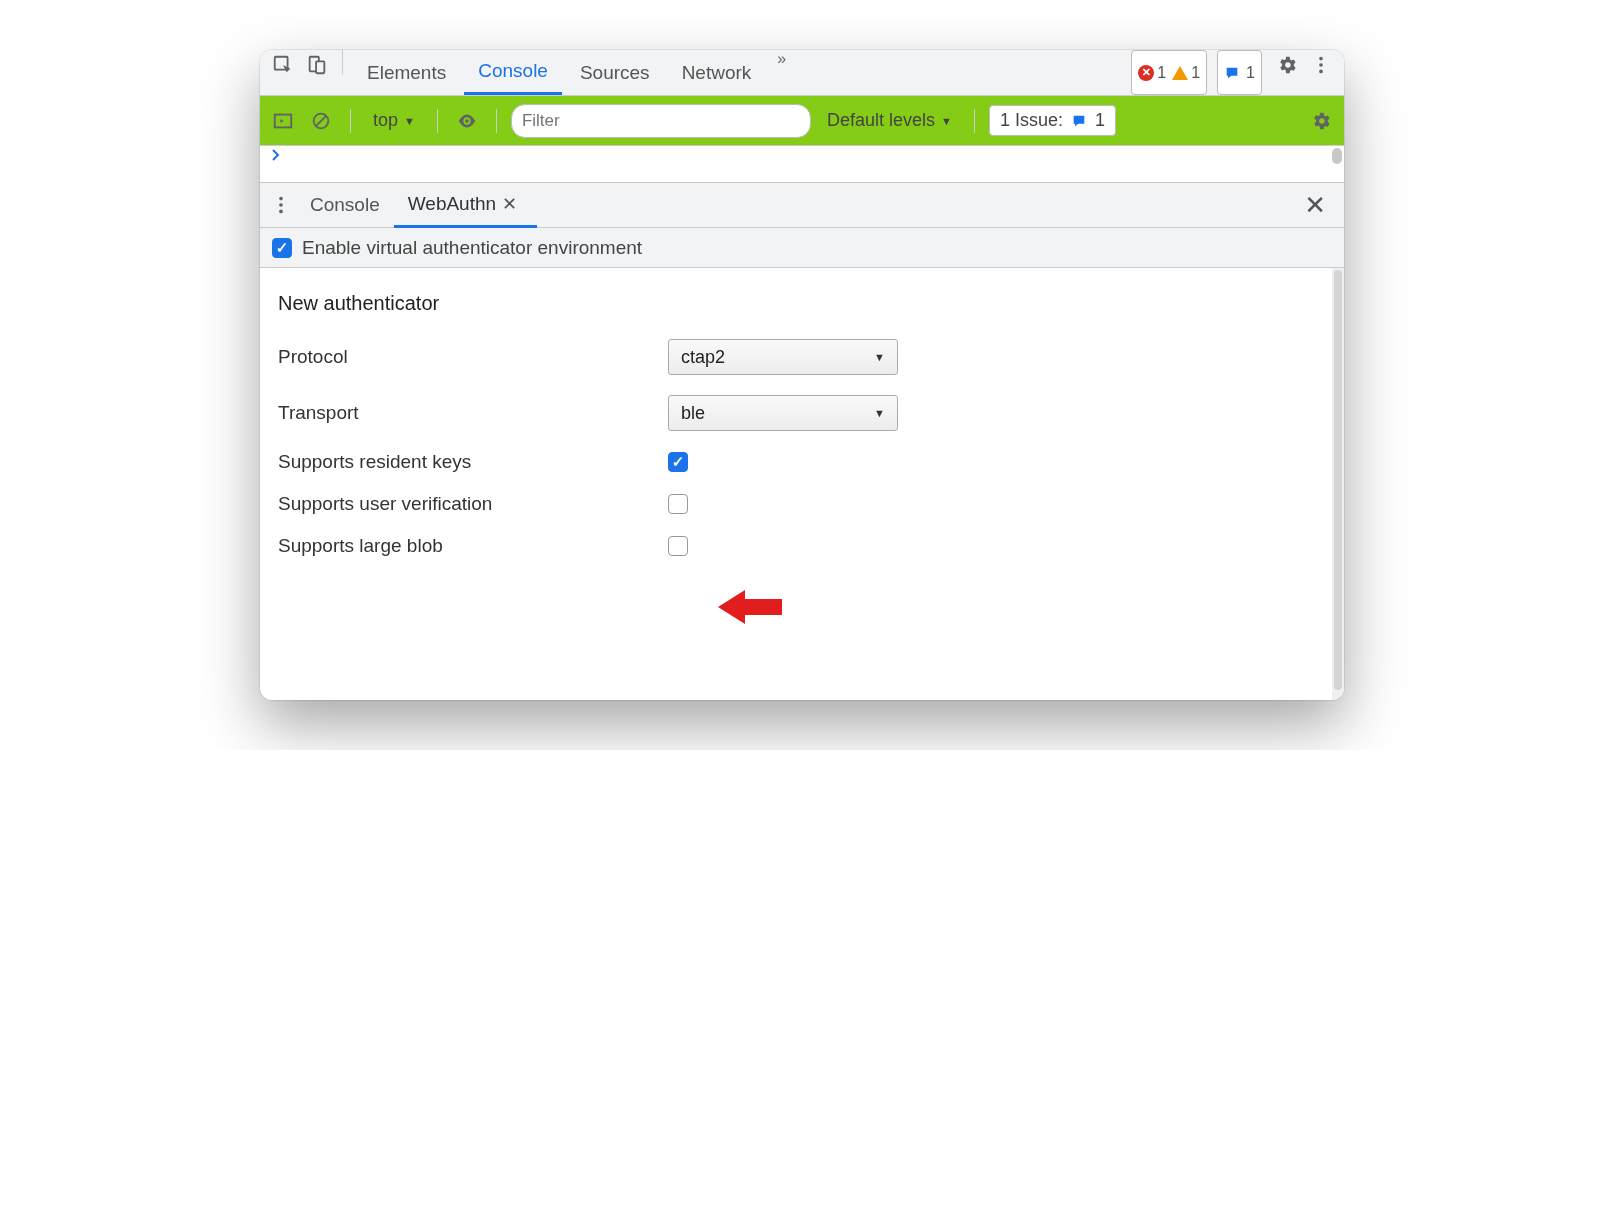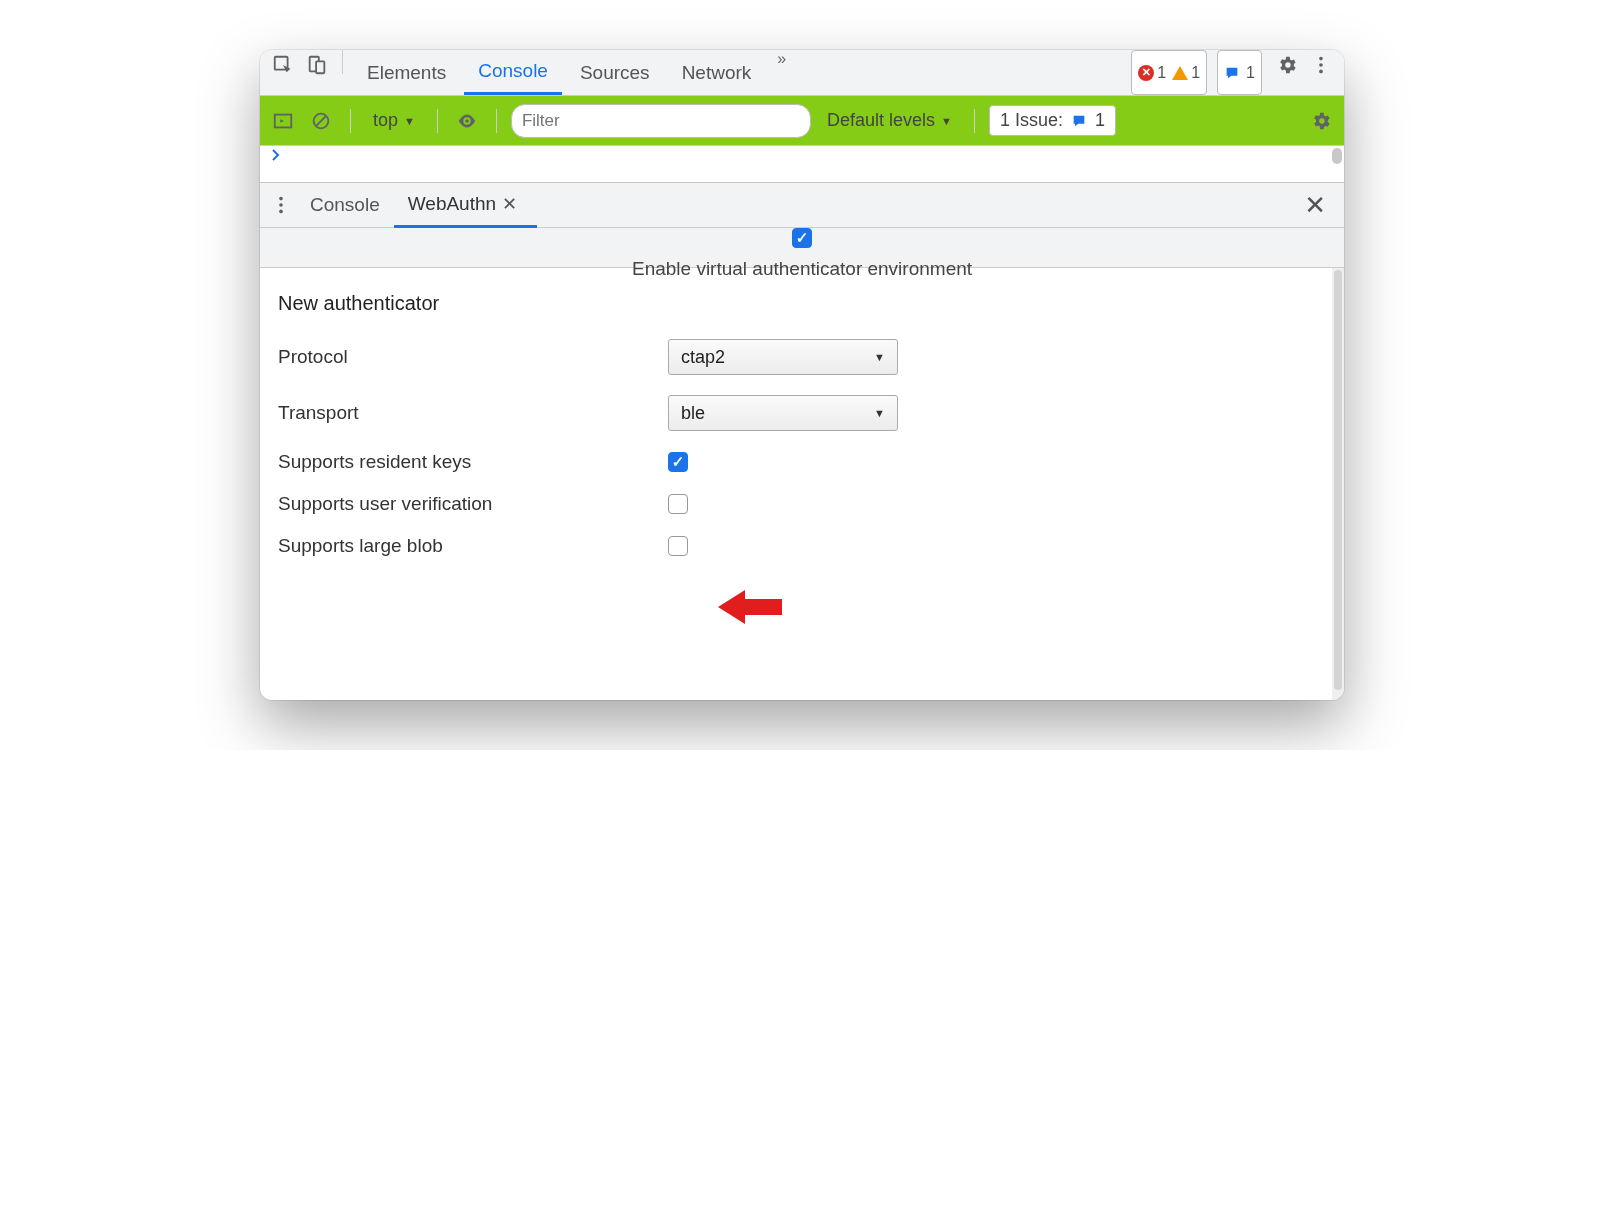--- a/index.html
+++ b/index.html
@@ -125,21 +125,21 @@
   .drawer-tabs .tab-item.active { border-bottom: 3px solid #1a73e8; color: #333; margin-bottom: -1px; }
   .close-x { font-size: 18px; color: #555; padding: 0 6px; cursor: pointer; }
   .drawer-close { margin-left: auto; font-size: 26px; color: #555; padding: 0 12px; cursor: pointer; }
   
   .enable-row {
     height: 40px;
     background: #f1f3f4;
     border-bottom: 1px solid #ccc;
     display: flex; align-items: center;
     padding: 0 12px; gap: 10px;
-    font-size: 19px; color: #444; flex-direction: column;
+    font-size: 19px; color: #444;
   }
   .checkbox {
     width: 20px; height: 20px;
     border: 1.5px solid #999; border-radius: 4px;
     display: inline-flex; align-items: center; justify-content: center;
     background: #fff;
     cursor: pointer;
   }
   .checkbox.checked { background: #1a73e8; border-color: #1a73e8; }
   .checkbox.checked::after { content: "✓"; color: #fff; font-size: 15px; font-weight: bold; }

